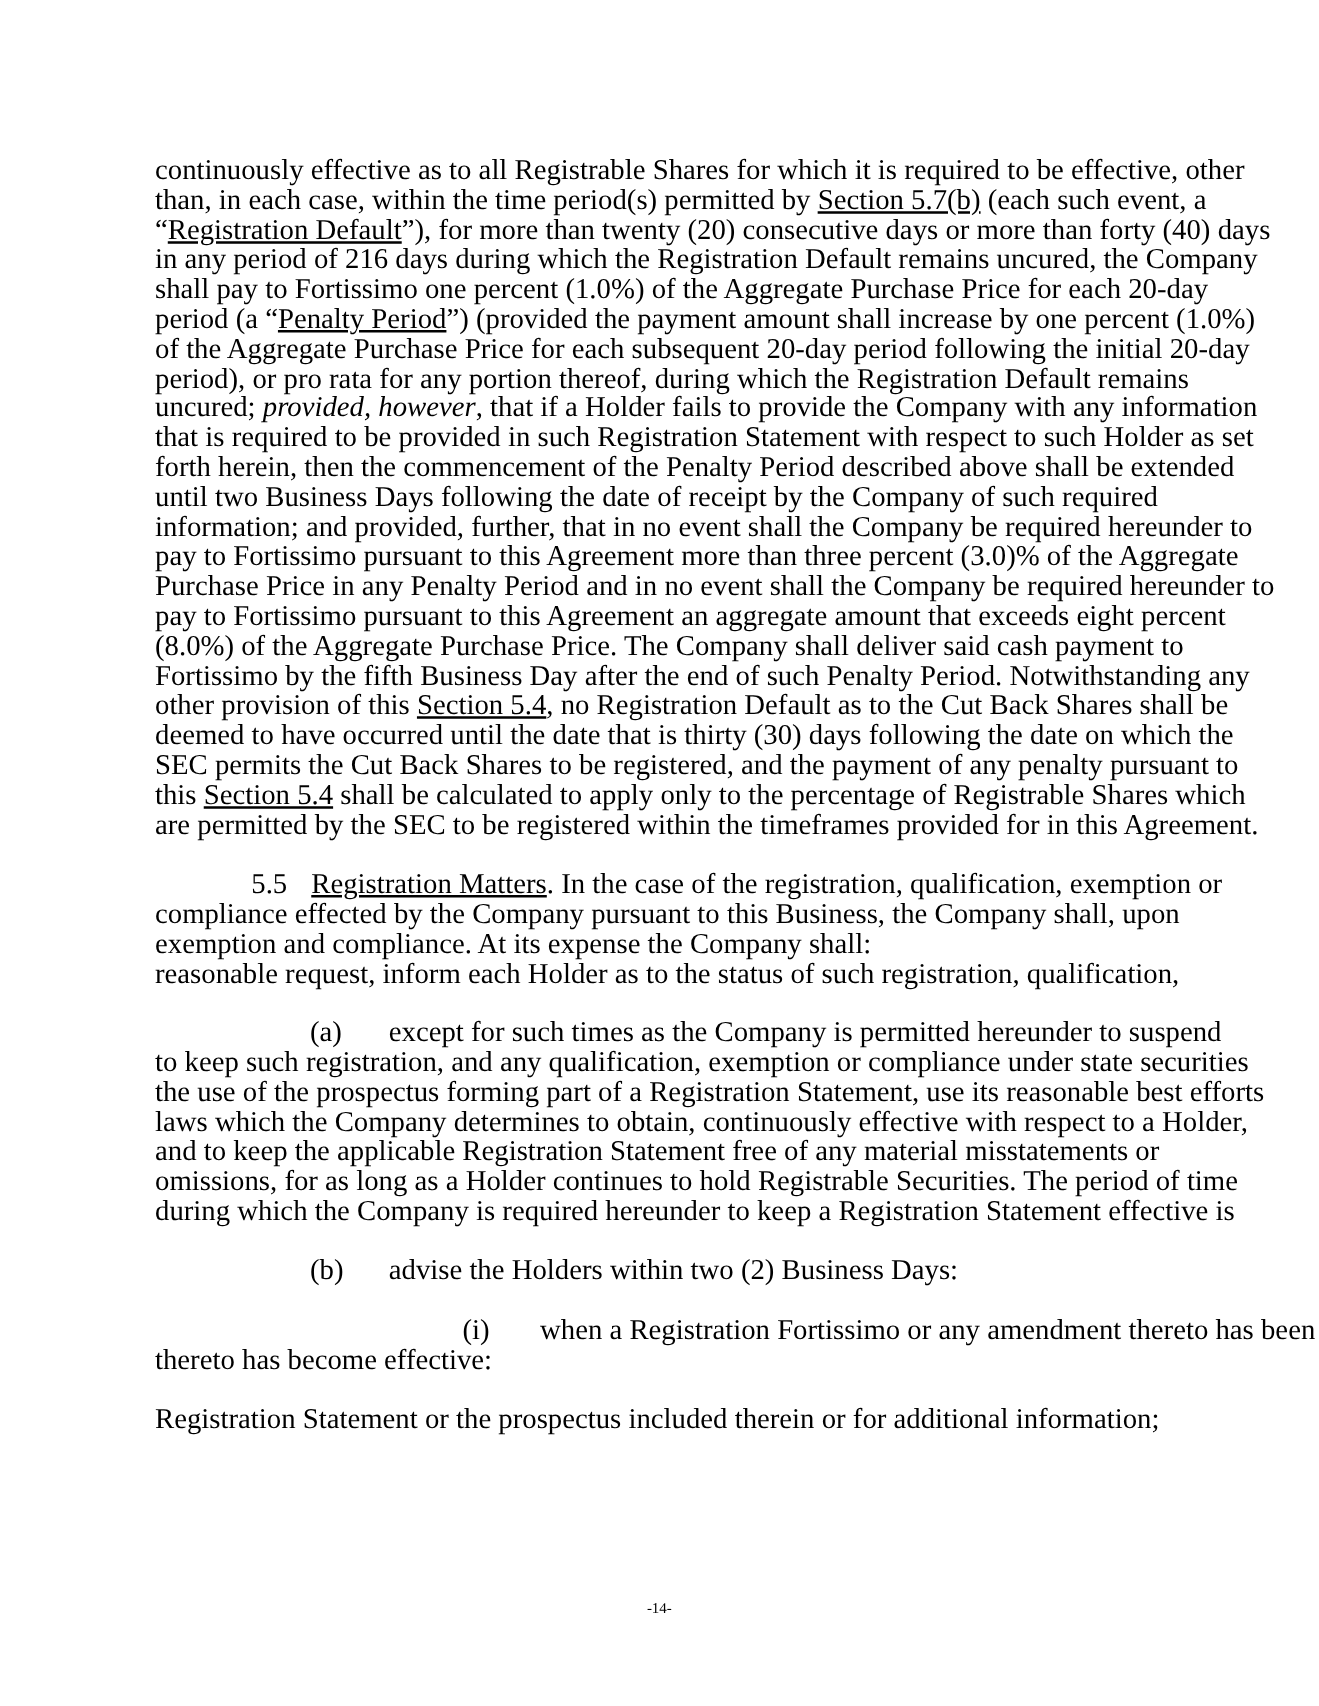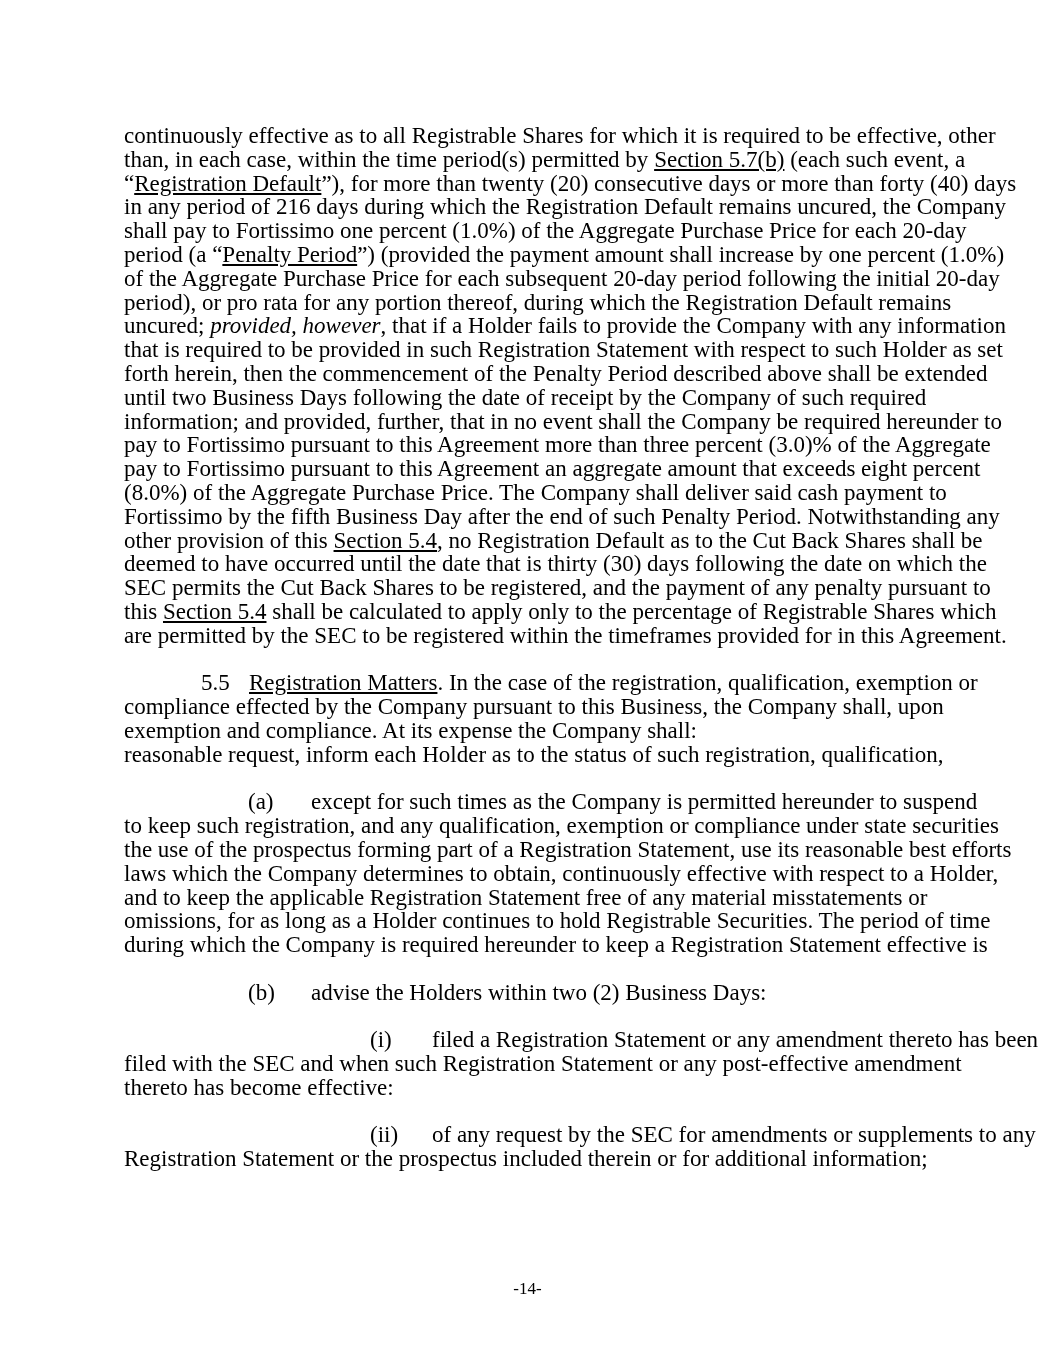--- a/index.html
+++ b/index.html
@@ -21,21 +21,21 @@
   }
   .line { white-space: nowrap; display: block; height: 23.8px; }
   .gap { height: 23.8px; }
   u { text-decoration: underline; text-underline-offset: 2px; }
   .footer {
     position: absolute;
     top: 1279px;
     left: 0;
     width: 1055px;
     text-align: center;
-    font-size: 17px;
+    font-size: 12px;
   }
   .tab1 { display: inline-block; width: 77px; }
   .num55 { display: inline-block; width: 48px; }
   .ind-a { display: inline-block; width: 124px; }
   .lbl-a { display: inline-block; width: 63px; }
   .ind-i { display: inline-block; width: 246px; }
   .lbl-i { display: inline-block; width: 62px; }
 </style>
 </head>
 <body>
@@ -50,20 +50,21 @@
       <span class="line">shall pay to Fortissimo one percent (1.0%) of the Aggregate Purchase Price for each 20-day</span>
       <span class="line">period (a “<u>Penalty Period</u>”) (provided the payment amount shall increase by one percent (1.0%)</span>
       <span class="line">of the Aggregate Purchase Price for each subsequent 20-day period following the initial 20-day</span>
       <span class="line">period), or pro rata for any portion thereof, during which the Registration Default remains</span>
       <span class="line">uncured; <i>provided, however</i>, that if a Holder fails to provide the Company with any information</span>
       <span class="line">that is required to be provided in such Registration Statement with respect to such Holder as set</span>
       <span class="line">forth herein, then the commencement of the Penalty Period described above shall be extended</span>
       <span class="line">until two Business Days following the date of receipt by the Company of such required</span>
       <span class="line">information; and provided, further, that in no event shall the Company be required hereunder to</span>
       <span class="line">pay to Fortissimo pursuant to this Agreement more than three percent (3.0)% of the Aggregate</span>
+      <span class="line">Purchase Price in any Penalty Period and in no event shall the Company be required hereunder to</span>
       <span class="line">pay to Fortissimo pursuant to this Agreement an aggregate amount that exceeds eight percent</span>
       <span class="line">(8.0%) of the Aggregate Purchase Price. The Company shall deliver said cash payment to</span>
       <span class="line">Fortissimo by the fifth Business Day after the end of such Penalty Period. Notwithstanding any</span>
       <span class="line">other provision of this <u>Section 5.4</u>, no Registration Default as to the Cut Back Shares shall be</span>
       <span class="line">deemed to have occurred until the date that is thirty (30) days following the date on which the</span>
       <span class="line">SEC permits the Cut Back Shares to be registered, and the payment of any penalty pursuant to</span>
       <span class="line">this <u>Section 5.4</u> shall be calculated to apply only to the percentage of Registrable Shares which</span>
       <span class="line">are permitted by the SEC to be registered within the timeframes provided for in this Agreement.</span>
     </div>
 
@@ -92,27 +93,25 @@
 
   <div class="gap"></div>
 
   <div>
     <span class="line"><span class="ind-a"></span><span class="lbl-a">(b)</span><span>advise the Holders within two (2) Business Days:</span></span>
   </div>
 
   <div class="gap"></div>
 
   <div>
-    <span class="line"><span class="ind-i"></span><span class="lbl-i">(i)</span><span>filed a Registration Statement or any amendment thereto has been</span></span>
-    <span class="line">filed with the SEC and when such Registration Statement or any post-effective amendment</span>
+    <span class="line"><span class="ind-i"></span><span class="lbl-i">(i)</span><span>when a Registration Fortissimo or any amendment thereto has been</span></span>
     <span class="line">thereto has become effective:</span>
   </div>
 
   <div class="gap"></div>
 
   <div>
-    <span class="line"><span class="ind-i"></span><span class="lbl-i">(ii)</span><span>of any request by the SEC for amendments or supplements to any</span></span>
     <span class="line">Registration Statement or the prospectus included therein or for additional information;</span>
   </div>
 
 </div>
 
 <div class="footer">-14-</div>
 
 </body></html>

